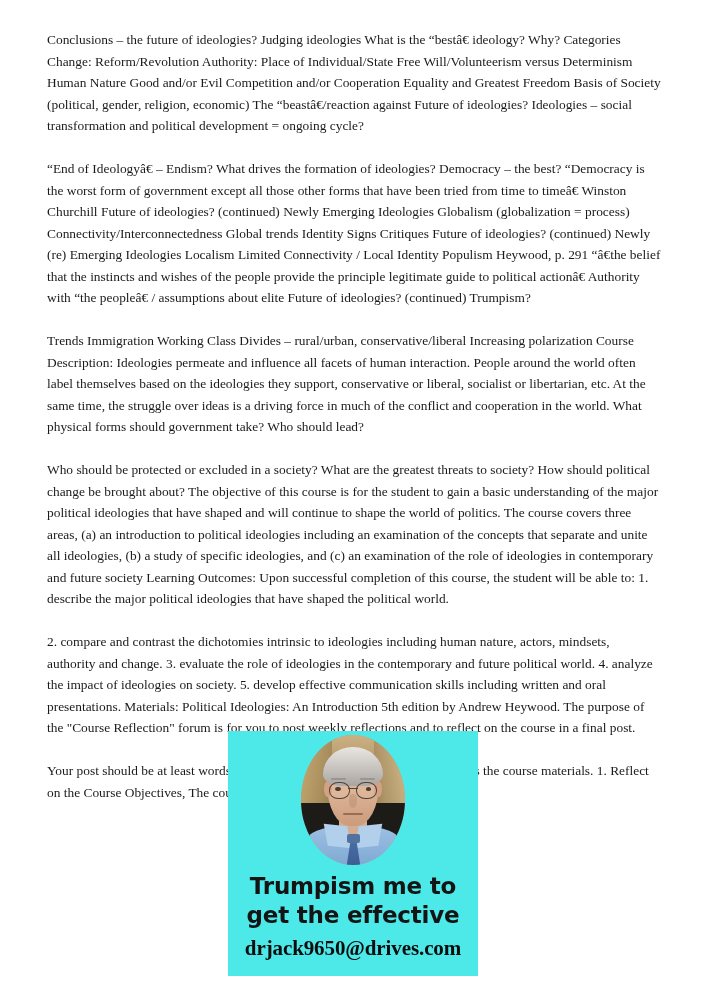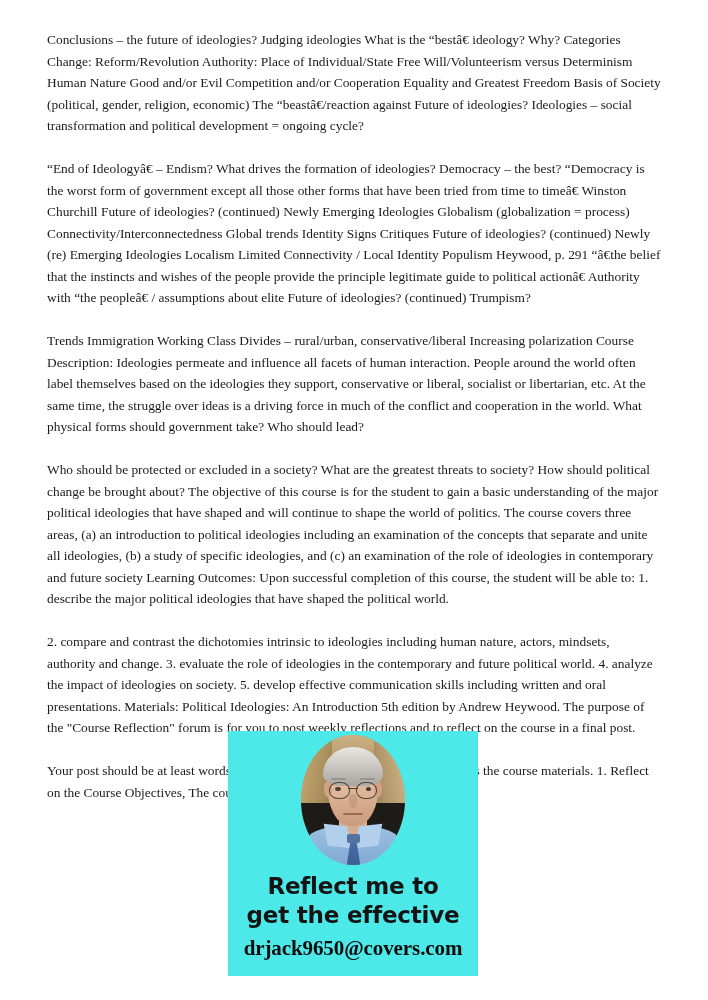--- a/index.html
+++ b/index.html
@@ -247,18 +247,18 @@
       <div class="brow-r"></div>
       <div class="glass-l"></div>
       <div class="glass-r"></div>
       <div class="bridge"></div>
       <div class="eye-l"></div>
       <div class="eye-r"></div>
       <div class="nose"></div>
       <div class="mouth"></div>
     </div>
 
-    <div class="overlay-line" id="overlay-line1">Reflect me to</div>
+    <div class="overlay-line" id="overlay-line1">Trumpism me to</div>
     <div class="overlay-line" id="overlay-line2">get the effective</div>
-    <div id="overlay-email">drjack9650@covers.com</div>
+    <div id="overlay-email">drjack9650@drives.com</div>
   </div>
 
 </div>
 
 </body></html>

